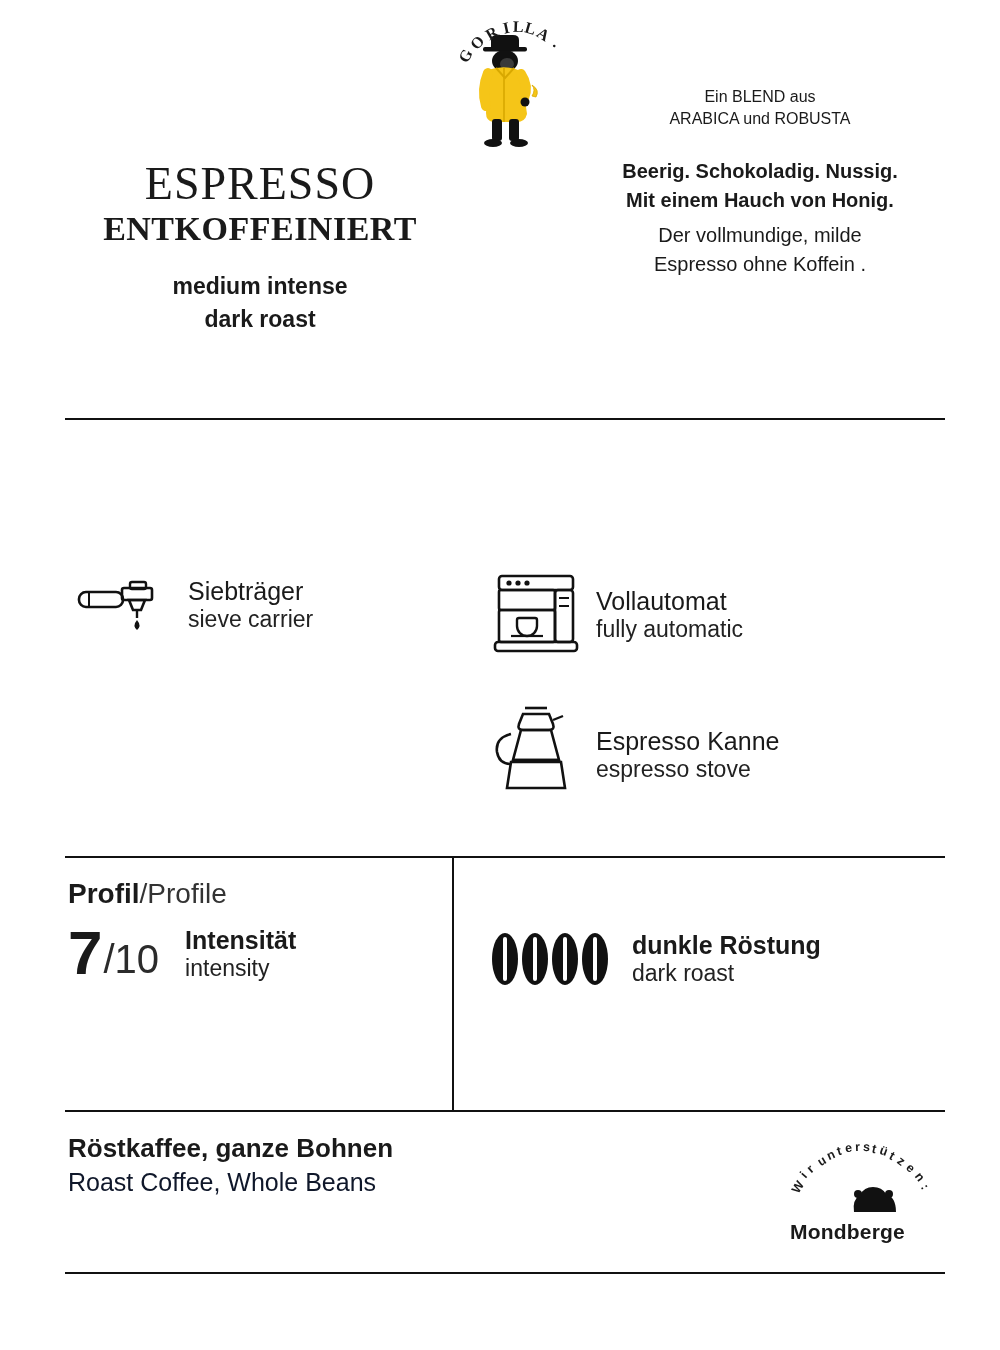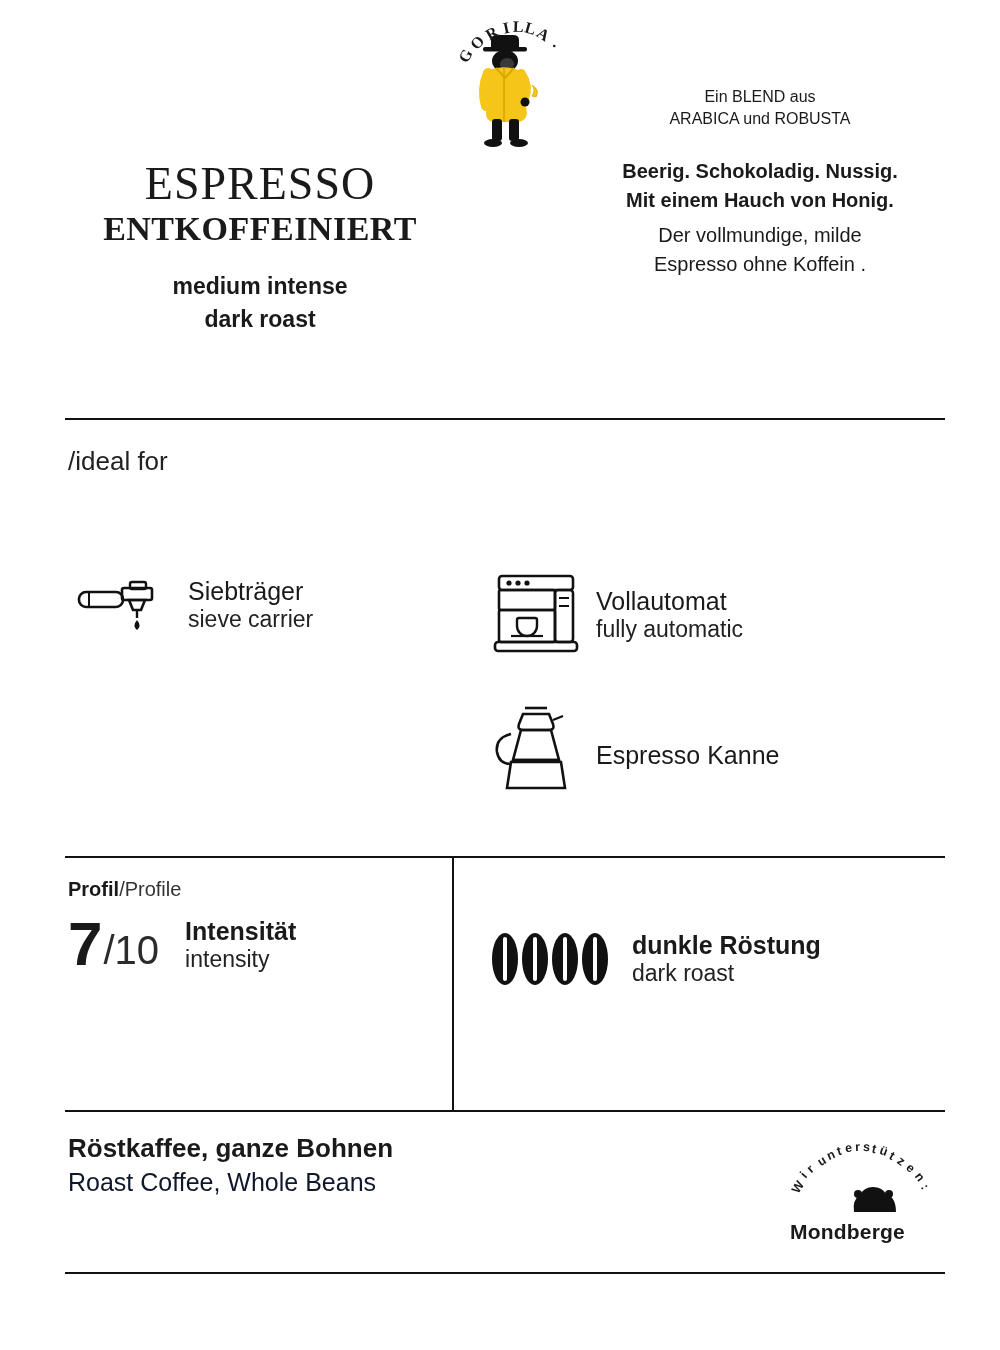--- a/index.html
+++ b/index.html
@@ -173,21 +173,21 @@
   .u3 { left: 408px; top: 140px; }
 
   
   .section-profile {
     position: absolute;
     left: 68px;
     top: 878px;
     width: 370px;
   }
   .profile-head {
-    font-size: 20px;
+    font-size: 28px;
     margin: 0;
   }
   .profile-head b { font-weight: bold; }
   .profile-head span { font-weight: normal; color: #333; }
 
   .intensity-row {
     margin-top: 14px;
     display: flex;
     align-items: center;
   }
@@ -377,21 +377,20 @@
     <div class="desc-body">
       <div>Der vollmundige, milde</div>
       <div>Espresso ohne Koffein .</div>
     </div>
   </div>
 </div>
 
 <div class="rule r1"></div>
 
 <div class="section-ideal">
-  <div class="sec-subtitle">/ideal for</div>
 </div>
 
 <div class="usage-grid">
 
   <div class="usage-item u1">
     <div class="icon-wrap">
       <svg width="110" height="70" viewBox="0 0 110 70">
         <rect x="6" y="22" width="44" height="15" rx="7" fill="none" stroke="#111" stroke-width="2.6"></rect>
         <line x1="16" y1="22" x2="16" y2="37" stroke="#111" stroke-width="2"></line>
         <rect x="49" y="18" width="30" height="12" rx="2" fill="none" stroke="#111" stroke-width="2.6"></rect>
@@ -437,20 +436,21 @@
         <path d="M42 14 L68 14 L72 24 Q74 30 68 30 L42 30 Q36 30 38 24 Z" fill="none" stroke="#111" stroke-width="2.6"></path>
         <path d="M40 30 L70 30 L78 60 L32 60 Z" fill="none" stroke="#111" stroke-width="2.6"></path>
         <line x1="32" y1="60" x2="78" y2="60" stroke="#111" stroke-width="2.6"></line>
         <path d="M30 62 L80 62 L84 88 L26 88 Z" fill="none" stroke="#111" stroke-width="2.6"></path>
         <path d="M30 34 q-16 4 -14 18 q2 12 14 12" fill="none" stroke="#111" stroke-width="2.6"></path>
         <path d="M72 20 l10 -4" stroke="#111" stroke-width="2.4"></path>
       </svg>
     </div>
     <div class="usage-text">
       <div class="u-de">Espresso Kanne</div>
+      <div class="u-en">espresso stove</div>
     </div>
   </div>
 </div>
 
 <div class="rule r2"></div>
 <div class="vrule"></div>
 
 <div class="section-profile">
   <div class="profile-head">
     <b>Profil</b><span>/Profile</span>

